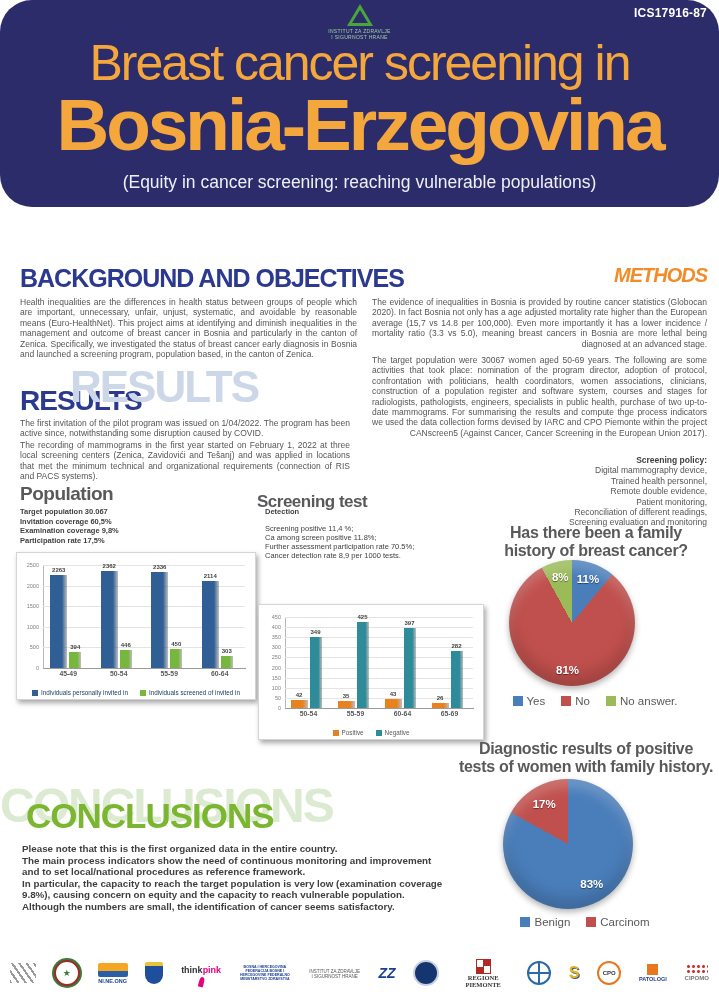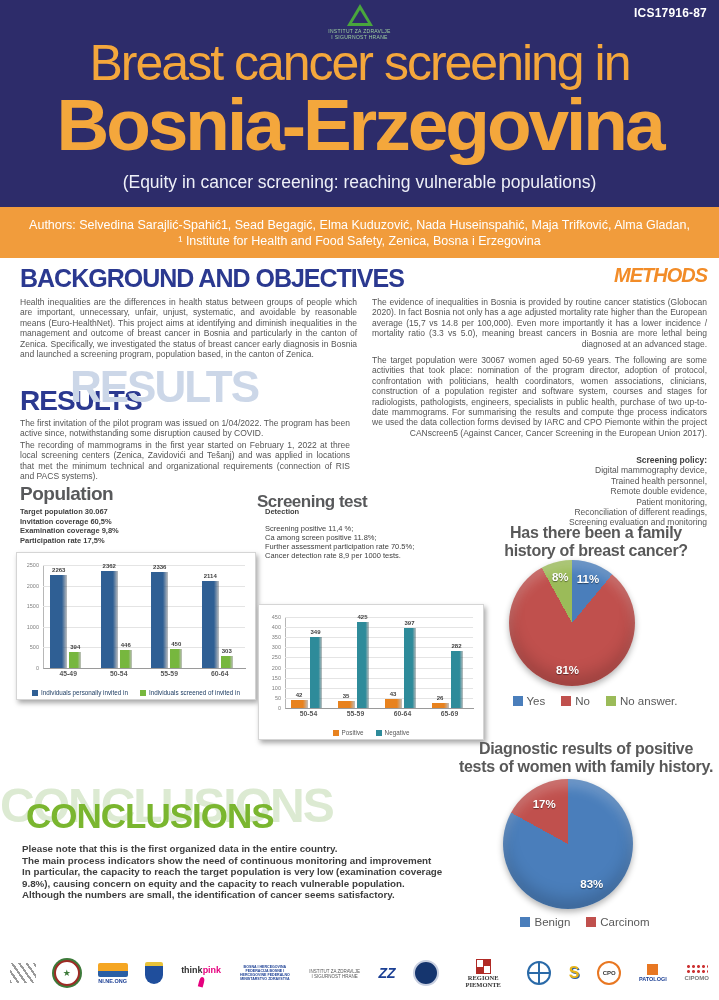--- a/index.html
+++ b/index.html
@@ -1,19 +1,19 @@
 <!DOCTYPE html>
 <html><head>
 <meta charset="utf-8">
 <style>
   html,body{margin:0;padding:0;background:#888;}
   #poster{position:relative;width:719px;height:1000px;background:#ffffff;overflow:hidden;
           font-family:"Liberation Sans","DejaVu Sans",sans-serif;}
   
-  .hdr{position:absolute;left:0;top:0;width:719px;height:207px;background:#2d2c6a;}
+  .hdr{position:absolute;left:0;top:0;width:719px;height:207px;background:#2d2c6a;border-radius:32px;}
   .ics{position:absolute;top:6px;right:12px;color:#fff;font-weight:bold;font-size:12px;letter-spacing:.2px;}
   .toplogo{position:absolute;left:0;right:0;top:4px;text-align:center;}
   .tri{width:0;height:0;border-left:13px solid transparent;border-right:13px solid transparent;
        border-bottom:22px solid #49a63d;margin:0 auto;position:relative;}
   .tri::after{content:"";position:absolute;left:-8px;top:6px;width:0;height:0;
        border-left:8px solid transparent;border-right:8px solid transparent;border-bottom:13px solid #2d2c6a;}
   .toplogo .lgtxt{display:block;color:#9fd0a0;font-size:5px;line-height:6px;margin-top:2px;letter-spacing:.3px;}
   .t1{position:absolute;left:0;right:0;top:38px;text-align:center;color:#f4a73c;font-weight:normal;
       font-size:50px;letter-spacing:-2px;line-height:1;}
   .t2{position:absolute;left:0;right:0;top:88px;text-align:center;color:#f4a73c;font-weight:bold;
@@ -86,24 +86,20 @@
       <div class="tri"></div>
       <span class="lgtxt">
         <span>INSTITUT ZA ZDRAVLJE</span><br>
         <span>I SIGURNOST HRANE</span>
       </span>
     </div>
     <div class="ics">ICS17916-87</div>
     <div class="t1">Breast cancer screening in</div>
     <div class="t2">Bosnia-Erzegovina</div>
     <div class="sub">(Equity in cancer screening: reaching vulnerable populations)</div>
-  </div>
-  <div class="authors">
-    <div>Authors: Selvedina Sarajlić-Spahić1, Sead Begagić, Elma Kuduzović, Nada Huseinspahić, Maja Trifković, Alma Gladan,</div>
-    <div>¹ Institute for Health and Food Safety, Zenica, Bosna i Erzegovina</div>
   </div>
 
   <div class="h-blue" style="left:20px;top:264px;font-size:25px;">BACKGROUND AND OBJECTIVES</div>
   <div class="body-sm just" style="left:20px;top:297px;width:337px;">Health inequalities are the differences in health status between groups of people which are important, unnecessary, unfair, unjust, systematic, and avoidable by reasonable means (Euro-HealthNet). This project aims at identifying and diminish inequalities in the management and outcome of breast cancer in Bosnia and particularly in the canton of Zenica. Specifically, we investigated the status of breast cancer early diagnosis in Bosnia and launched a screening program, population based, in the canton of Zenica.</div>
 
   <div class="h-orange" style="right:12px;top:264px;font-size:20px;font-style:italic;">METHODS</div>
   <div class="body-sm jright" style="left:372px;top:297px;width:335px;">The evidence of inequalities in Bosnia is provided by routine cancer statistics (Globocan 2020). In fact Bosnia not only has a age adjusted mortality rate higher than the European average (15,7 vs 14.8 per 100,000). Even more importantly it has a lower incidence / mortality ratio (3.3 vs 5.0), meaning breast cancers in Bosnia are more lethal being diagnosed at an advanced stage.</div>
   <div class="body-sm jright" style="left:372px;top:355px;width:335px;">The target population were 30067 women aged 50-69 years. The following are some activities that took place: nomination of the program director, adoption of protocol, confrontation with politicians, health coordinators, women associations, clinicians, construction of a population register and software system, courses and stages for radiologists, pathologists, engineers, specialists in public health, purchase of two up-to-date mammograms. For summarising the results and compute thge process indicators we used the data collection forms devised by IARC and CPO Piemonte within the project CANscreen5 (Against Cancer, Cancer Screening in the European Union 2017).</div>
   <div class="pol" style="left:372px;top:455px;width:335px;">
     <div class="pol-h">Screening policy:</div>
@@ -276,20 +272,21 @@
         <span class="sq" style="background: rgb(192, 80, 77);"></span>
         <span>Carcinom</span>
       </span>
     </div>
 
   <div class="wm" style="left:0px;top:778px;font-size:48px;color:#dcead2;">CONCLUSIONS</div>
   <div class="h-green" style="left:26px;top:796px;font-size:35px;">CONCLUSIONS</div>
   <div class="concl-lines" style="position:absolute;left:22px;top:843px;width:430px;z-index:2;">
       <div>Please note that this is the first organized data in the entire country.</div>
       <div>The main process indicators show the need of continuous monitoring and improvement</div>
+      <div>and to set local/national procedures as reference framework.</div>
       <div>In particular, the capacity to reach the target population is very low (examination coverage</div>
       <div>9.8%), causing concern on equity and the capacity to reach vulnerable population.</div>
       <div>Although the numbers are small, the identification of cancer seems satisfactory.</div>
     </div>
 
   <div class="footer" id="footer-logos">
       <div class="logo">
         <span class="ic ic-hand"></span>
       </div>
       <div class="logo">

